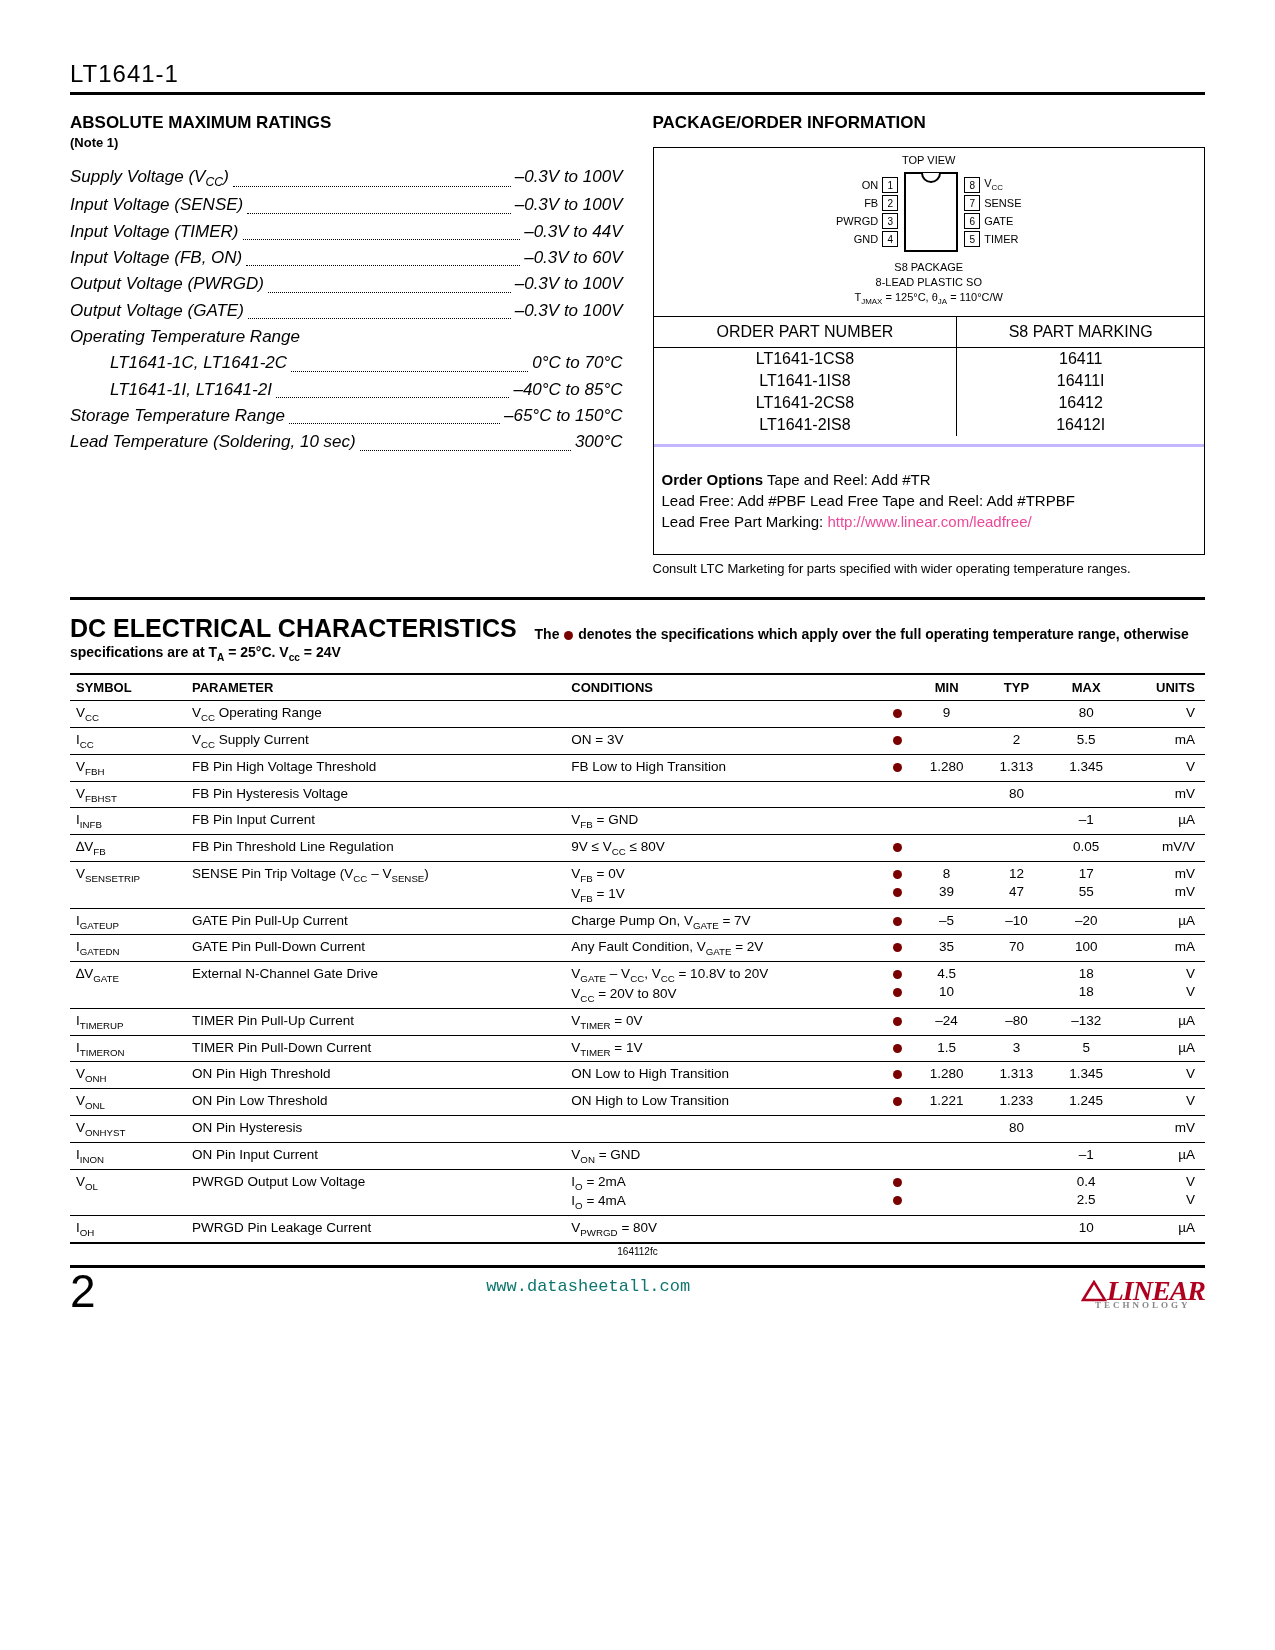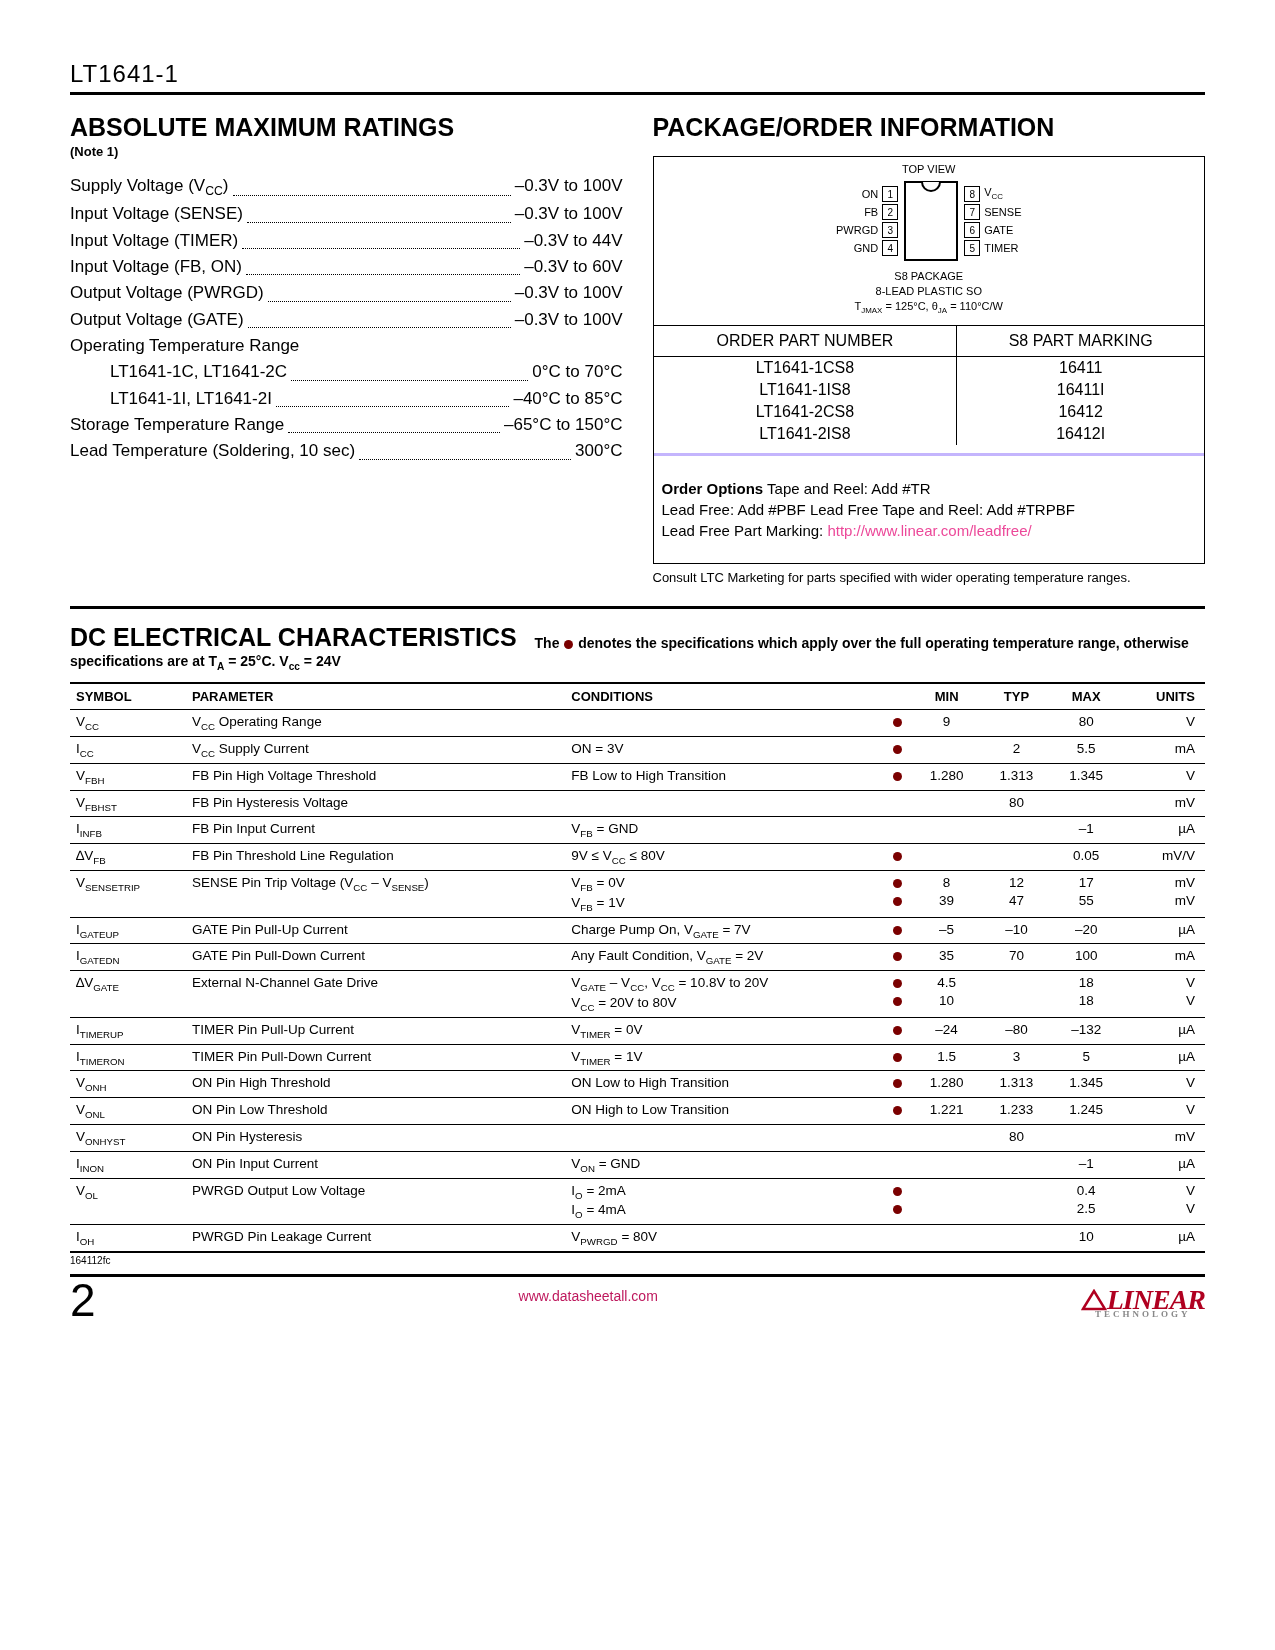--- a/index.html
+++ b/index.html
@@ -22,37 +22,38 @@
     margin-bottom: 18px;
   }
   .top-columns {
     display: flex;
     gap: 30px;
   }
   .col-left { flex: 1; }
   .col-right { flex: 1; }
   .section-title {
     font-family: "Arial Black", Arial, sans-serif;
-    font-size: 25px;
+    font-size: 17px;
     font-weight: 900;
     letter-spacing: 0px;
     margin: 0 0 2px 0;
   }
   .note1 {
     font-size: 13px;
     font-weight: bold;
     margin-bottom: 14px;
   }
   .ratings-list {
     font-size: 17px;
     line-height: 1.55;
   }
   .ratings-row {
     display: flex;
     white-space: nowrap;
+    font-style: italic;
   }
   .ratings-label { }
   .ratings-dots {
     flex: 1;
     border-bottom: 1.5px dotted #000;
     margin: 0 4px 5px 4px;
     min-width: 10px;
   }
   .ratings-value { text-align: right; }
   .ratings-sublabel { padding-left: 40px; }
@@ -203,39 +204,40 @@
     margin-top: 8px;
     border-top: 3px solid #000;
     padding-top: 0px;
   }
   .page-num {
     font-size: 46px;
     font-weight: normal;
     line-height: 1;
   }
   .footer-link {
-    color: #be185d;
-    font-size: 14px;
+    color: #0f766e;
+    font-size: 17px;
     text-decoration: none;
     align-self: center;
     padding-bottom: 8px;
+    font-family: Liberation Mono, monospace;
   }
   .logo {
     font-family: "Times New Roman", serif;
     font-style: italic;
     font-weight: bold;
     font-size: 28px;
     color: #b00020;
     letter-spacing: -1px;
     text-align: center;
     line-height: 0.85;
     padding-bottom: 4px;
   }
   .logo small { font-size: 9px; display: block; font-style: normal; color:#888; letter-spacing: 3px;}
-  .doccode { text-align: left; font-size: 10px; margin-top:2px;}
+  .doccode { text-align: center; font-size: 10px; margin-top:2px;}
 </style>
 </head>
 <body>
 
 <div class="page">
   <div class="part-header">LT1641-1</div>
 
   <div class="top-columns">
     <div class="col-left">
       <div class="section-title">ABSOLUTE MAXIMUM RATINGS</div>

